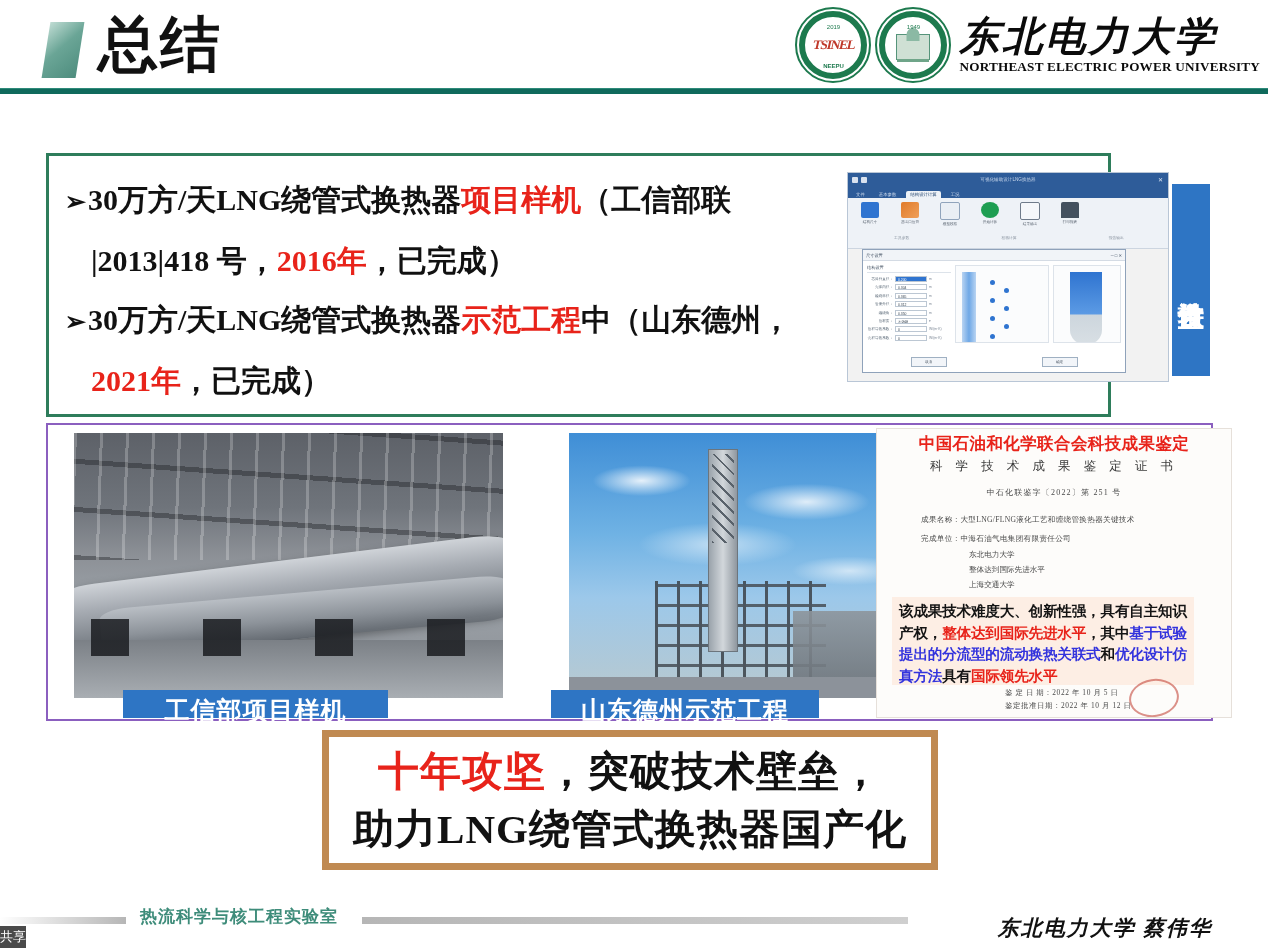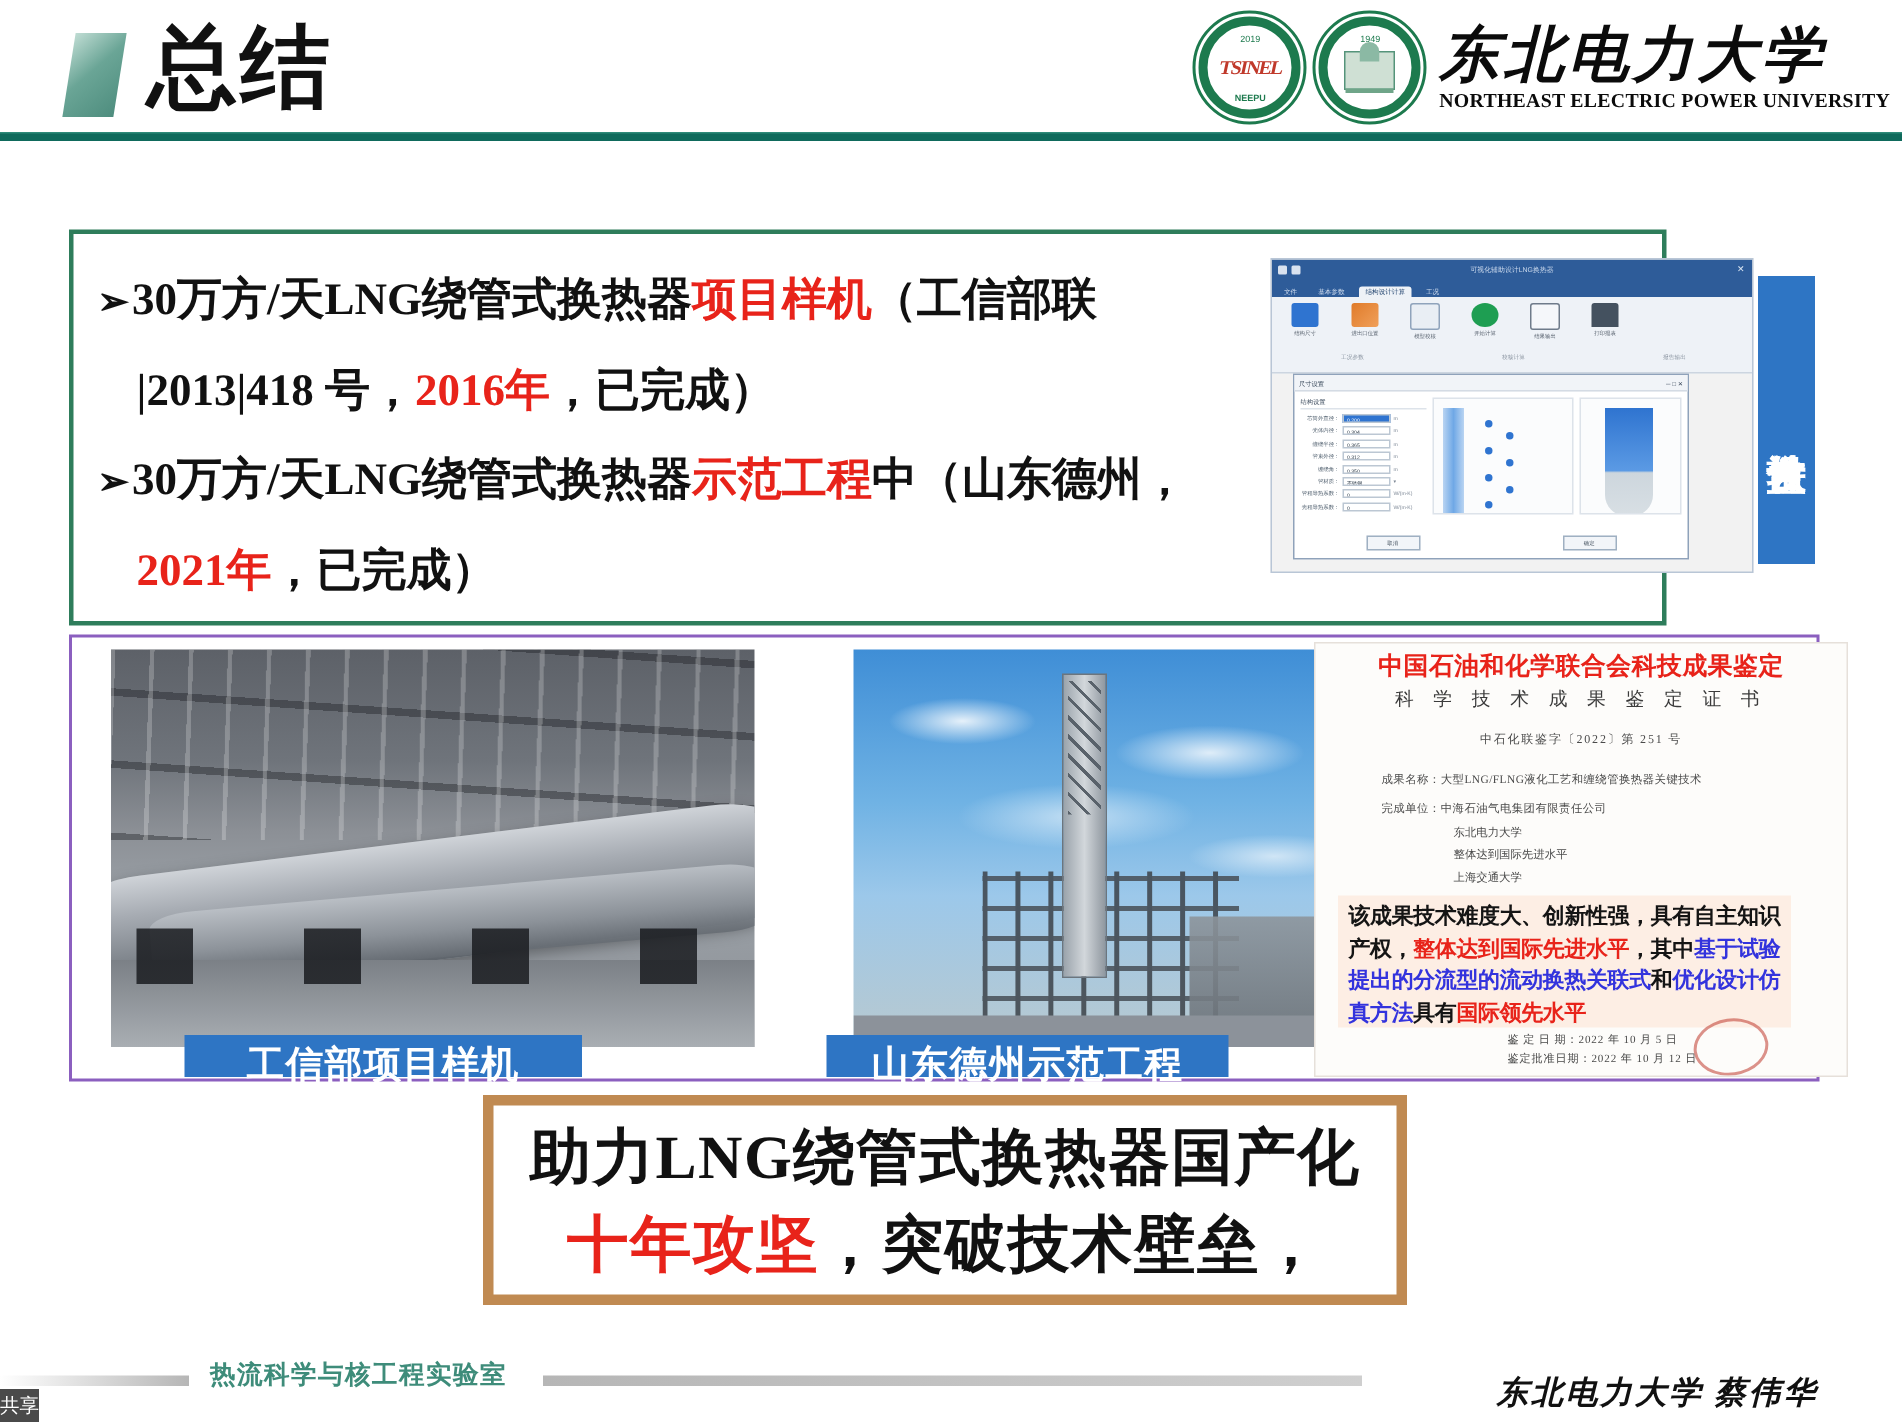--- a/index.html
+++ b/index.html
@@ -921,22 +921,22 @@
     <div class="cert-date cert-d1">鉴 定 日 期：2022 年 10 月 5 日</div>
     <div class="cert-date cert-d2">鉴定批准日期：2022 年 10 月 12 日</div>
     <div class="stamp"></div>
   </div>
 </div>
 
 <div class="caption cap1">工信部项目样机</div>
 <div class="caption cap2">山东德州示范工程</div>
 
 <div class="banner">
+  <div class="banner-line"><span style="color:#e8231a">十年攻坚</span><span>，突破技术壁垒，</span></div>
   <div class="banner-line">助力LNG绕管式换热器国产化</div>
-  <div class="banner-line"><span style="color:#e8231a">十年攻坚</span><span>，突破技术壁垒，</span></div>
 </div>
 
 <div class="footer-line-l"></div>
 <div class="footer-lab">热流科学与核工程实验室</div>
 <div class="footer-line-r"></div>
 <div class="footer-right">东北电力大学  蔡伟华</div>
 <div class="page-num">38</div>
 <div class="watermark">共享</div>
 
 </body></html>

